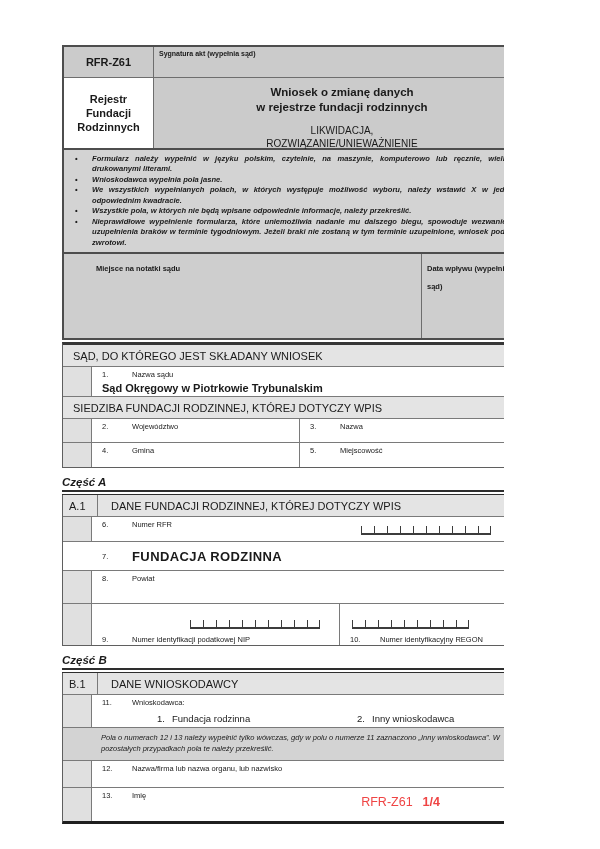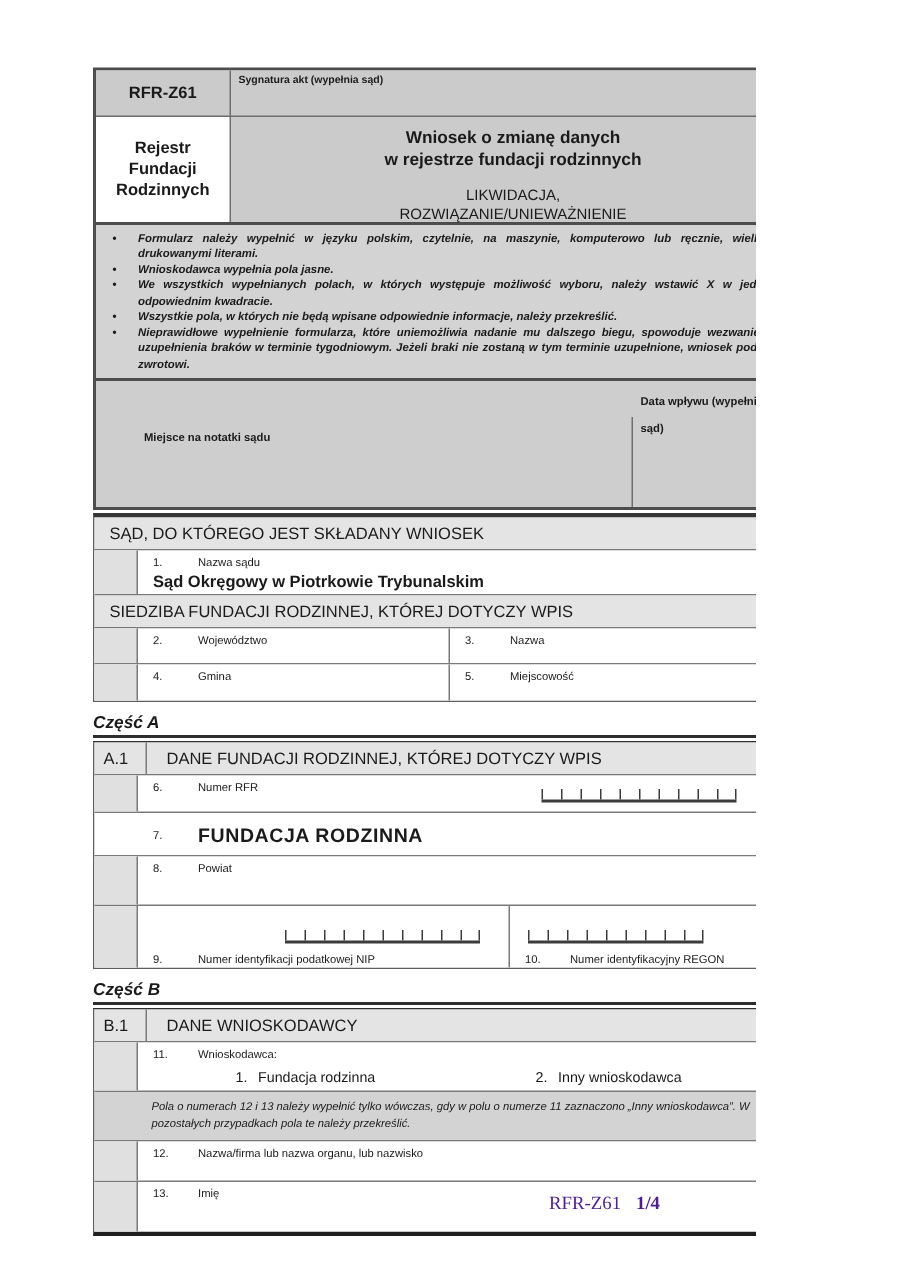--- a/index.html
+++ b/index.html
@@ -21,21 +21,21 @@
 
   
   .instr{border:2px solid #4d4d4d;border-top:none;background:#d3d3d3;margin:0;
          padding:4px 10px 4px 28px;list-style:none;font-style:italic;font-size:7.6px;
          line-height:1.38;text-align:justify;box-sizing:border-box;}
   .instr li{position:relative;font-weight:bold;}
   .instr li::before{content:"\2022";position:absolute;left:-17px;font-style:normal;}
 
   
   .notes{display:flex;border:2px solid #4d4d4d;border-top:none;background:#cecece;height:86px;box-sizing:border-box;}
-  .notes-l{flex:1;border-right:1px solid #6e6e6e;padding:3px 4px 0 32px;margin-top:24px;}
+  .notes-l{flex:1;border-right:1px solid #6e6e6e;padding:3px 4px 0 32px;}
   .notes-r{width:108px;padding:3px 5px;box-sizing:border-box;}
   .lbl-b{font-weight:bold;font-size:7.5px;}
 
   
   .sect{border:1px solid #5f5f5f;box-sizing:border-box;}
   .sect-top{border-top:3px solid #363636;margin-top:2px;}
   .bar{background:#e4e4e4;font-size:11px;padding:5px 10px 4px 10px;border-bottom:1px solid #7a7a7a;}
   .row{display:flex;border-bottom:1px solid #7a7a7a;box-sizing:border-box;background:#fff;}
   .sect .row:last-child{border-bottom:none;}
   .strip{flex:0 0 28px;background:#e0e0e0;border-right:1px solid #7a7a7a;}
@@ -77,21 +77,21 @@
   .opt .onum{width:15px;}
   .opt1{left:55px;}
   .opt2{left:255px;}
 
   
   .note-row{background:#d3d3d3;border-bottom:1px solid #7a7a7a;padding:5px 28px 5px 38px;
             font-style:italic;font-size:7.5px;line-height:1.45;}
   .sect-b{border-bottom:3px solid #1f1f1f;}
 
   
-  .footer{position:absolute;right:64px;top:795px;font-family:Liberation Serif, serif;font-size:12.5px;color:#4c1d95;}
+  .footer{position:absolute;right:64px;top:795px;font-family:Liberation Sans, sans-serif;font-size:12.5px;color:#ef4444;}
   .footer .fpage{font-weight:bold;margin-left:10px;}
 </style>
 </head>
 <body>
 
 <div class="page">
   <div class="form">
 
     <div class="hdr">
       <div class="c-code">RFR-Z61</div>

